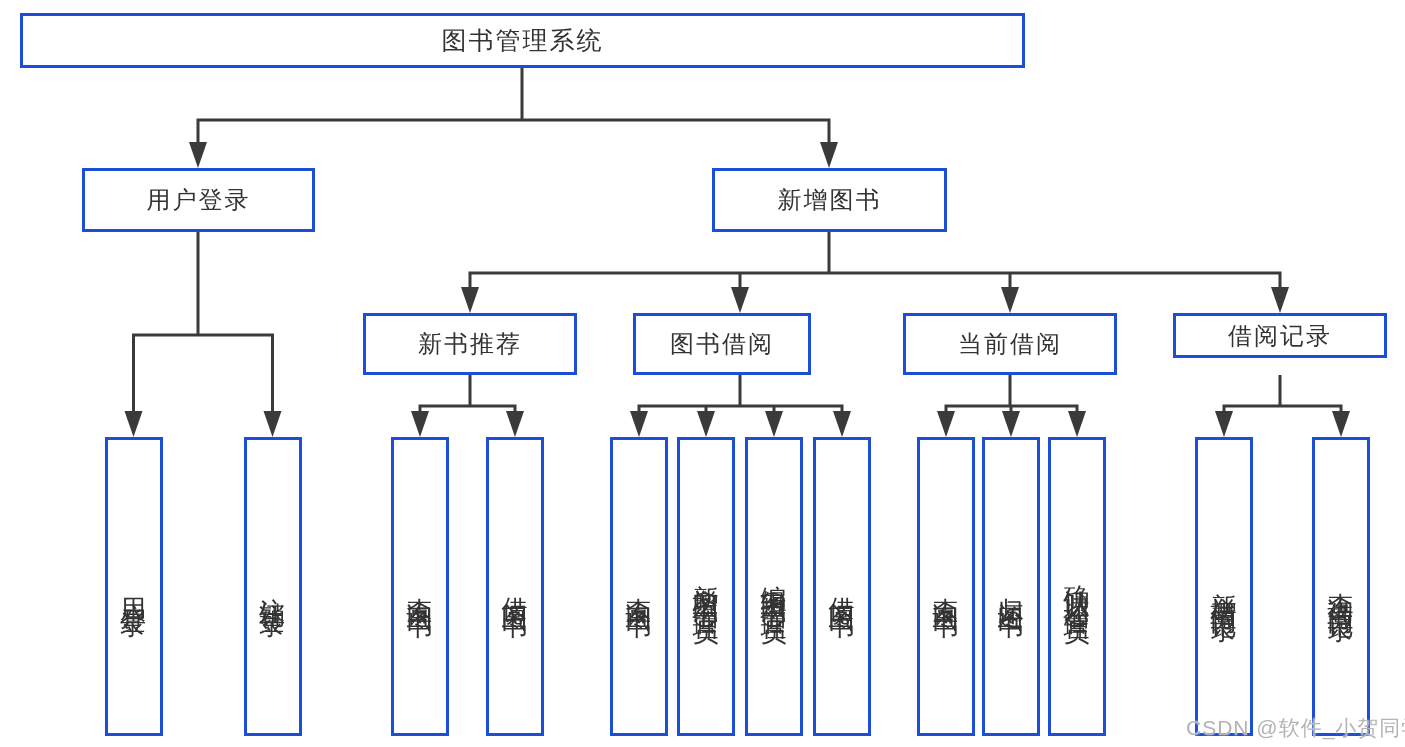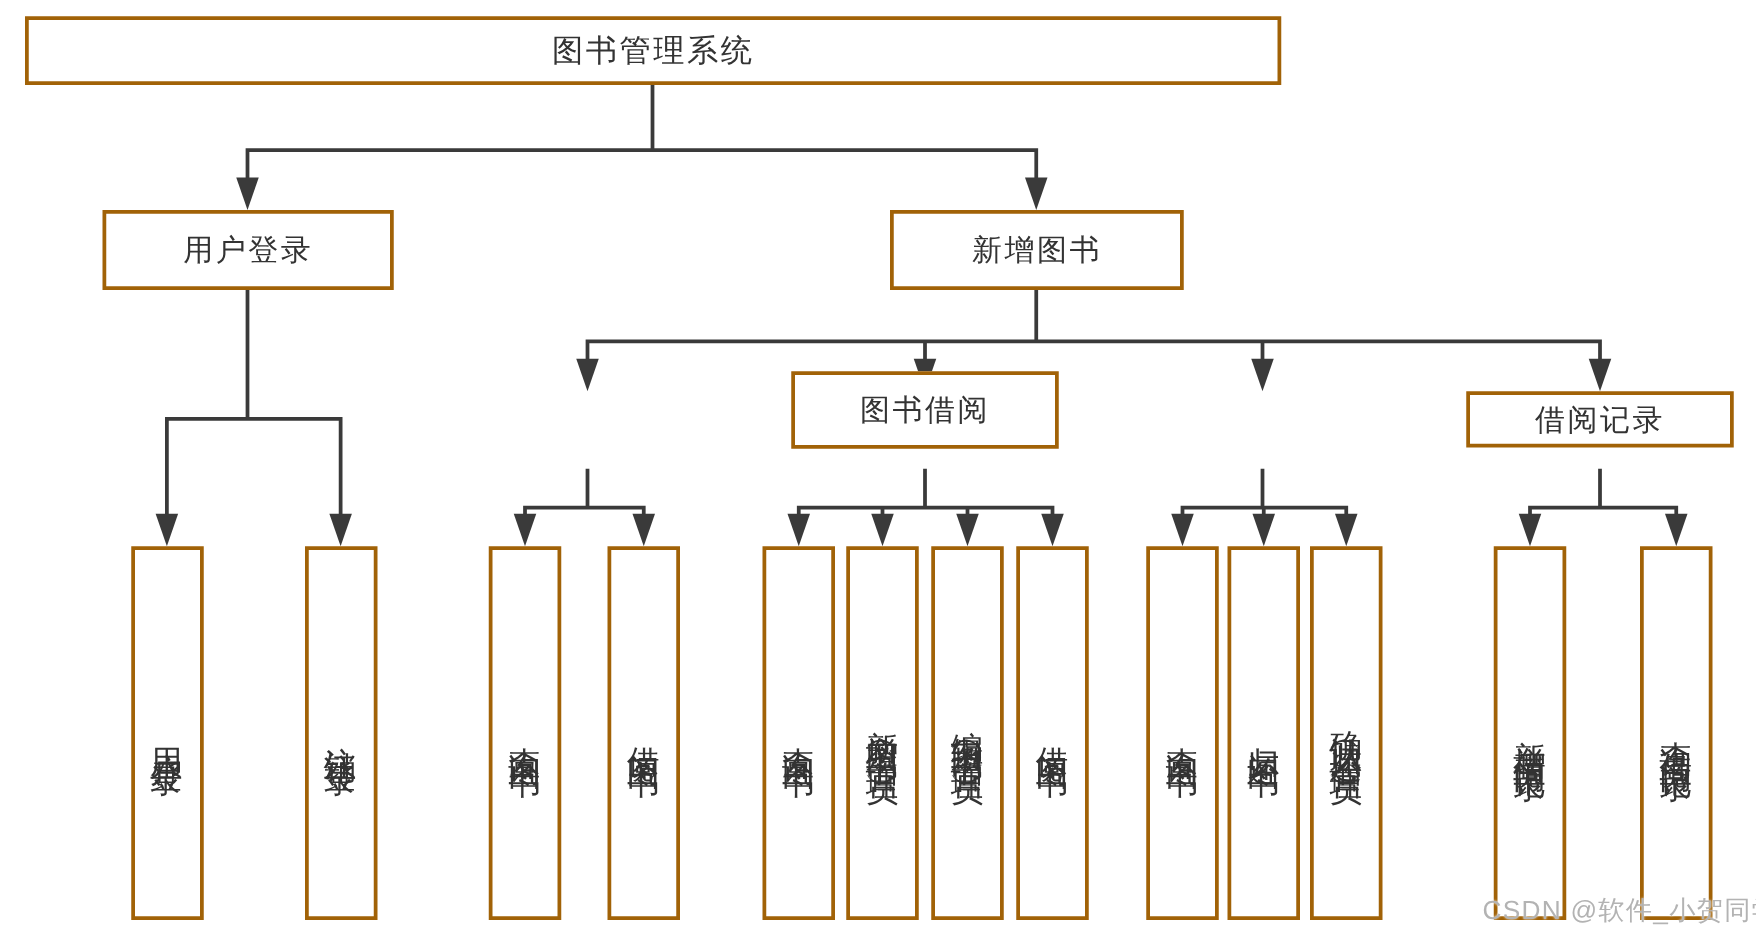--- a/index.html
+++ b/index.html
@@ -7,21 +7,21 @@
   .stage {
     position:relative;
     width:1405px; height:747px;
     background:#ffffff;
     font-family:"Liberation Sans", sans-serif;
     overflow:hidden;
   }
   .connectors { position:absolute; left:0; top:0; width:1405px; height:747px; pointer-events:none; }
   .node {
     position:absolute;
-    border:3px solid #a16207;
+    border:3px solid #1d4ed8;
     background:#ffffff;
     display:flex; align-items:center; justify-content:center;
   }
   .node .lbl {
     color:#333333;
     font-size:24px;
     letter-spacing:2px;
     white-space:nowrap;
   }
   .root .lbl { font-size:25px; }
@@ -86,22 +86,28 @@
     <span class="lbl">图书管理系统</span>
   </div>
 
   <div class="node" style="left:82px;top:168px;width:233px;height:64px">
     <span class="lbl">用户登录</span>
   </div>
   <div class="node" style="left:712px;top:168px;width:235px;height:64px">
     <span class="lbl">新增图书</span>
   </div>
 
-  <div class="node" style="left:633px;top:297px;width:214px;height:62px">
+  <div class="node" style="left:363px;top:313px;width:214px;height:62px">
+    <span class="lbl">新书推荐</span>
+  </div>
+  <div class="node" style="left:633px;top:313px;width:178px;height:62px">
     <span class="lbl">图书借阅</span>
+  </div>
+  <div class="node" style="left:903px;top:313px;width:214px;height:62px">
+    <span class="lbl">当前借阅</span>
   </div>
   <div class="node" style="left:1173px;top:313px;width:214px;height:45px">
     <span class="lbl">借阅记录</span>
   </div>
 
   <div class="node leaf" style="left:104.5px">
     <span class="lbl">用户登录</span>
   </div>
   <div class="node leaf" style="left:243.5px">
     <span class="lbl">注销登录</span>

